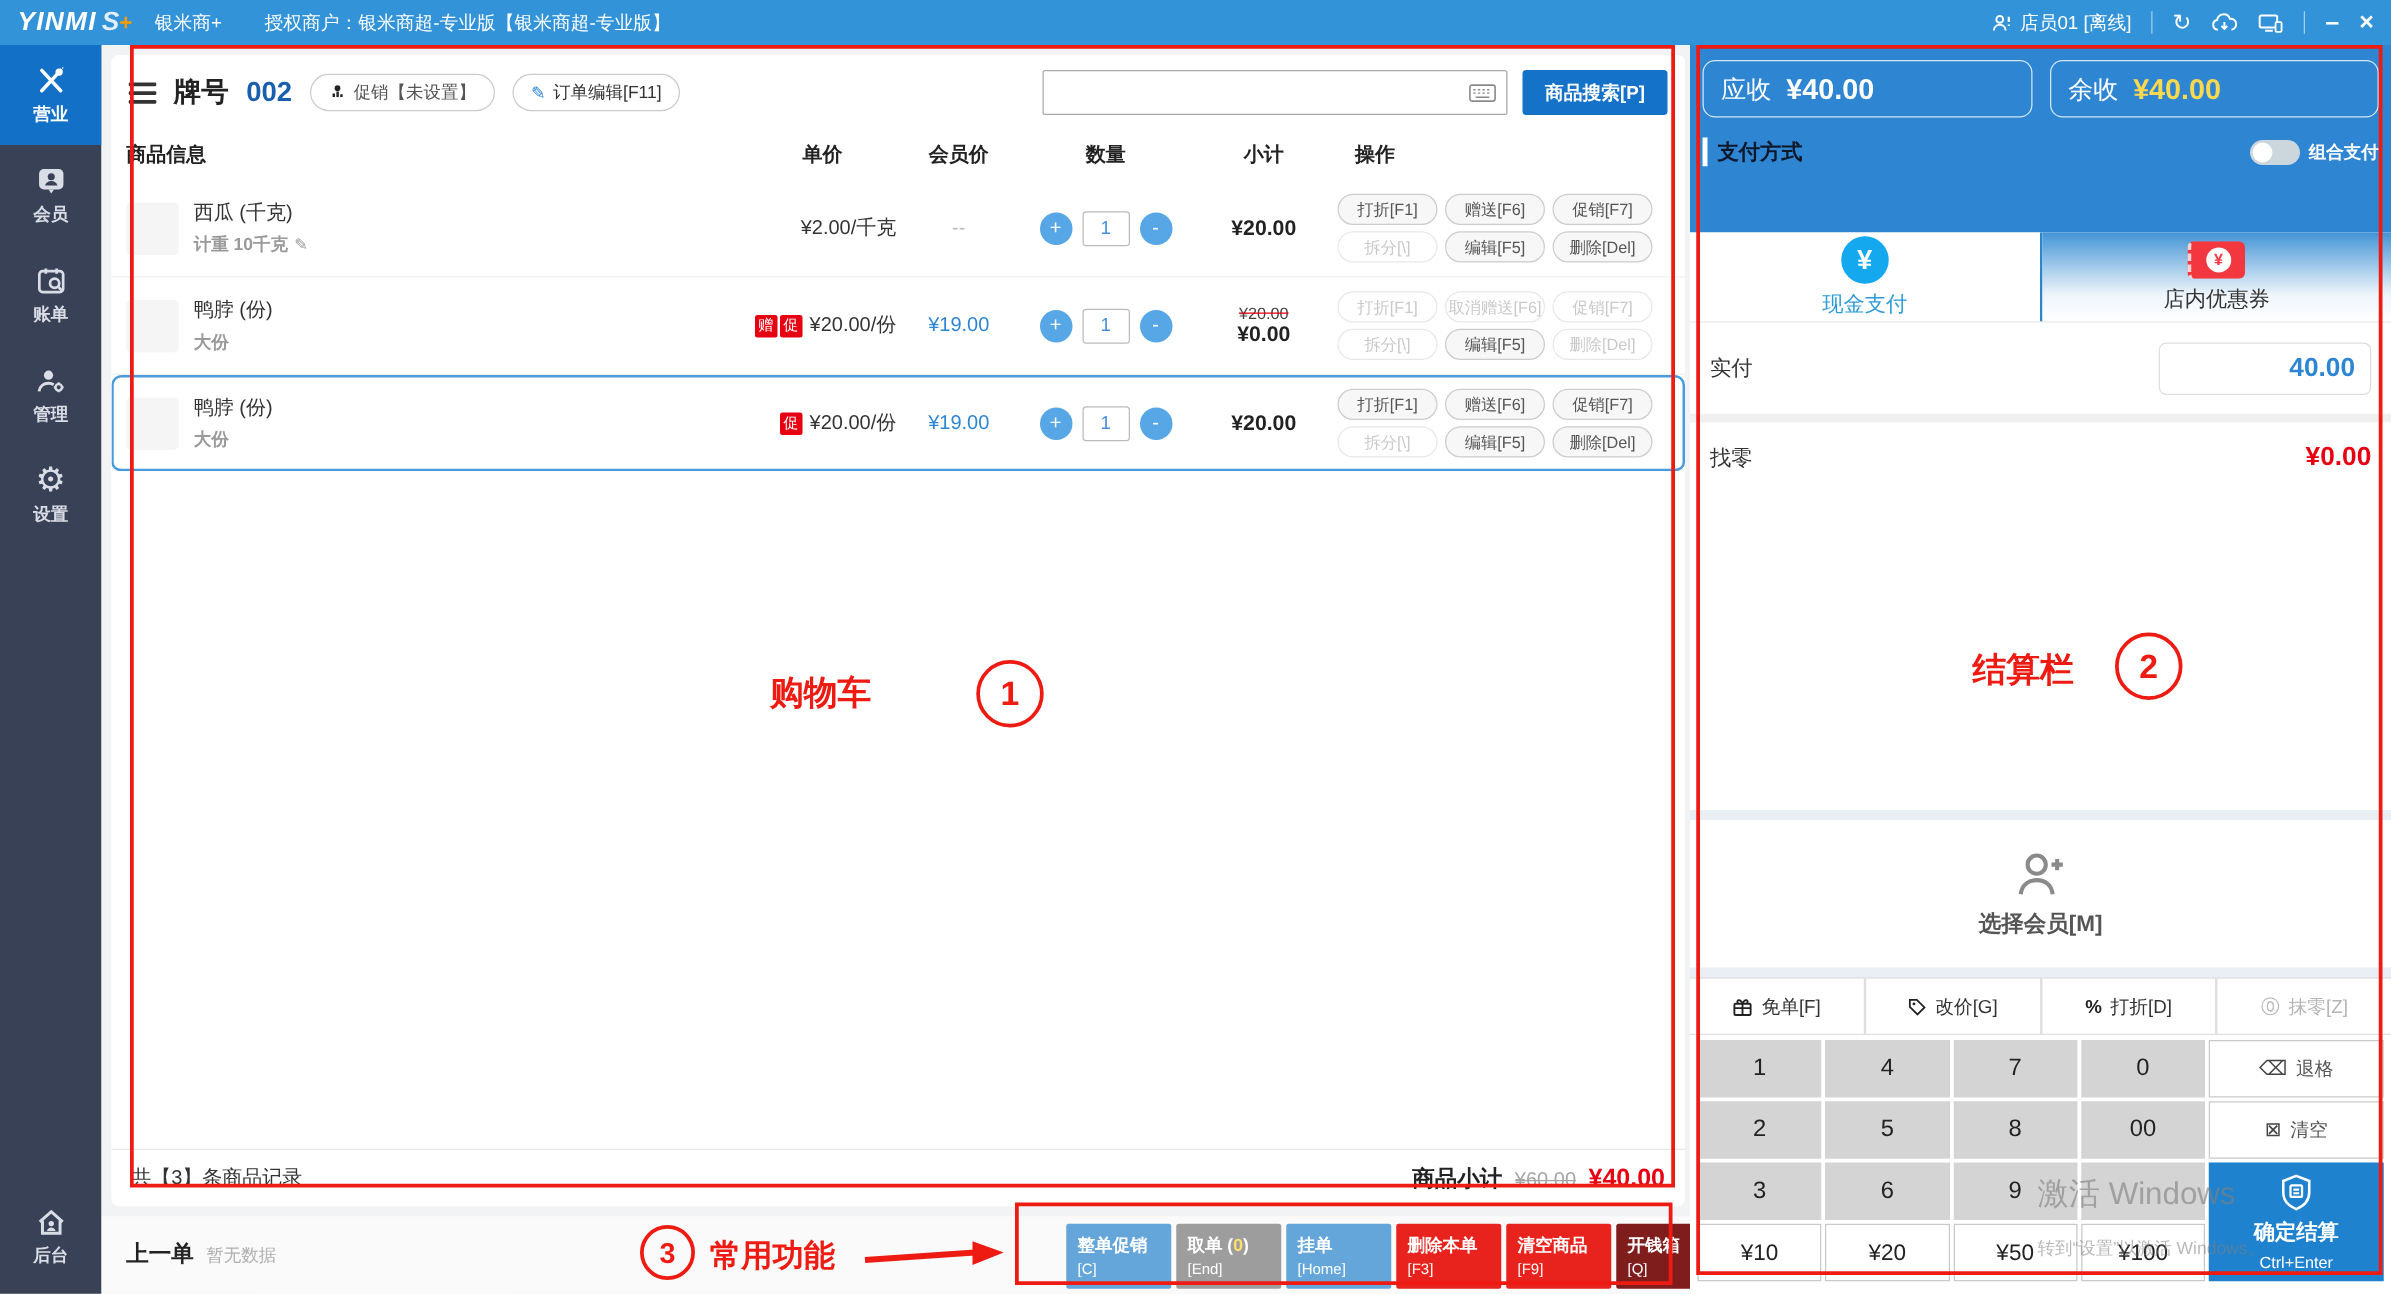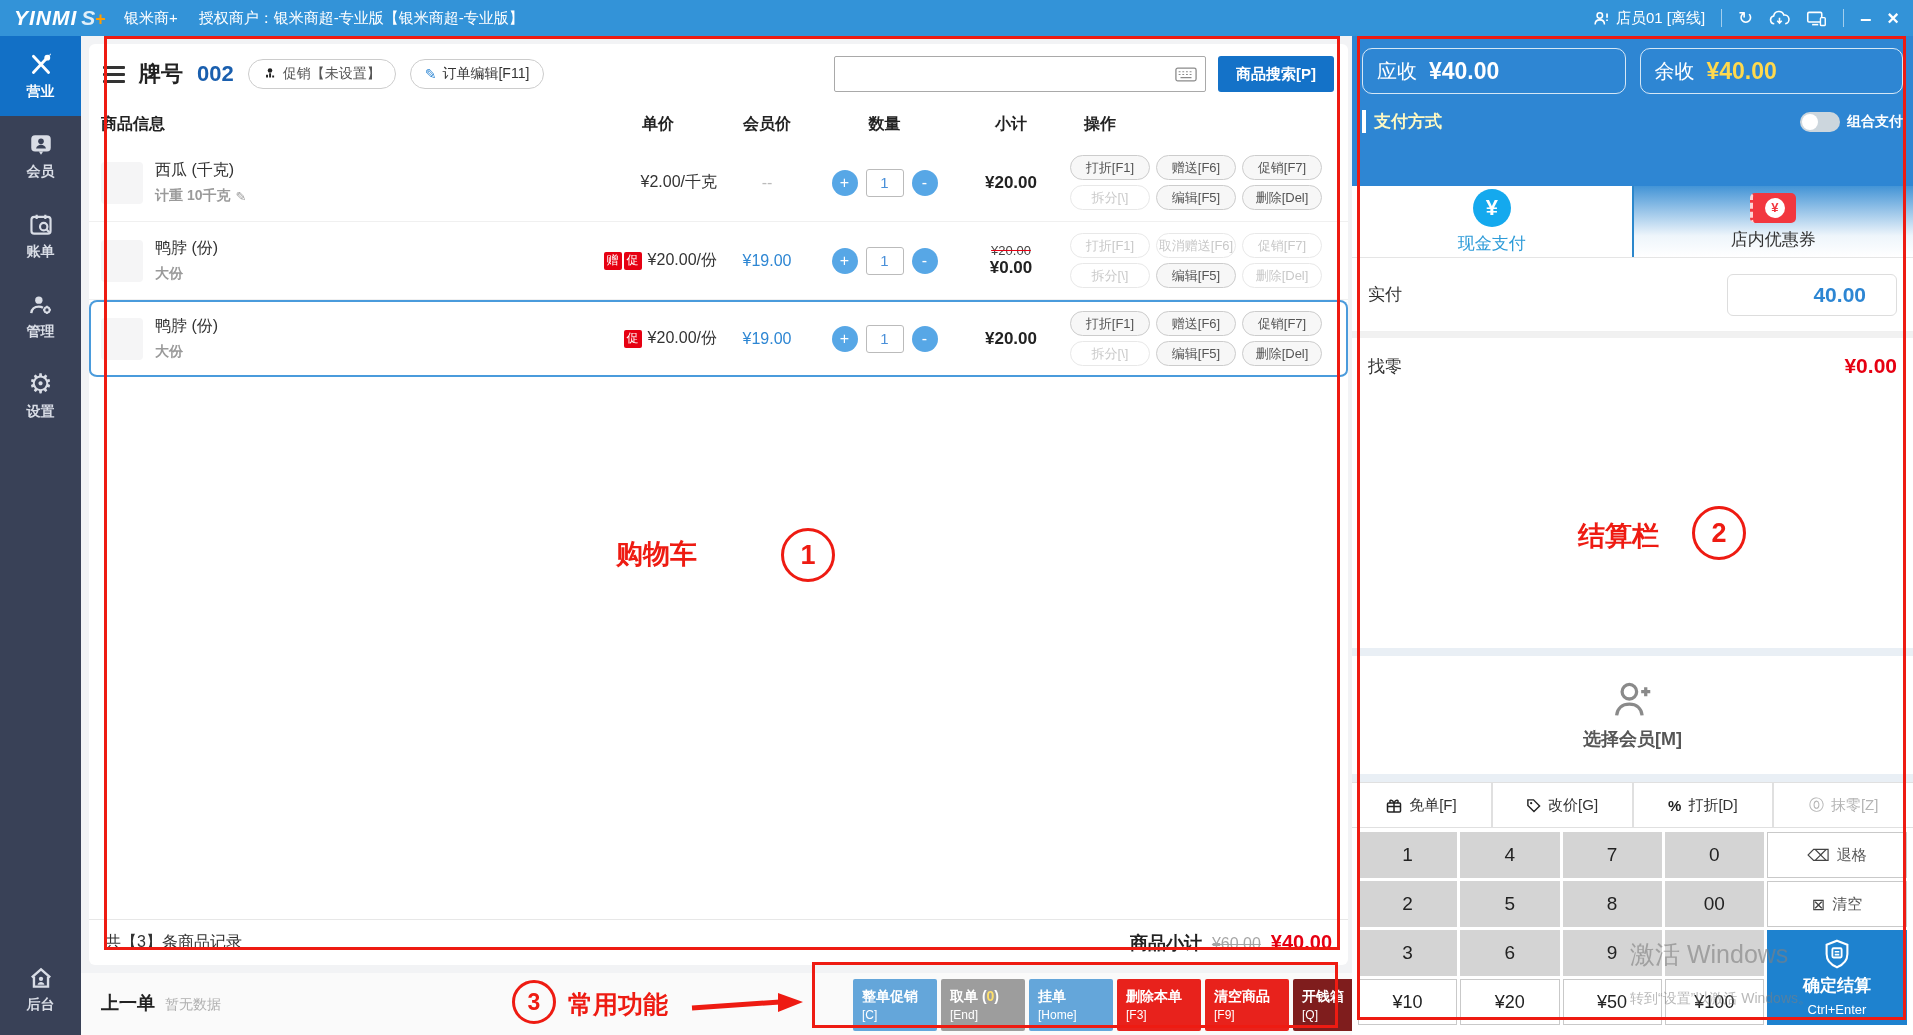--- a/index.html
+++ b/index.html
@@ -7,21 +7,21 @@
     font-family:"Liberation Sans","DejaVu Sans",sans-serif; background:#f2f3f5; }
   svg { display:block; }
 
   
   #topbar { position:absolute; left:0; top:0; width:1913px; height:36px; background:#3393d8;
     display:flex; align-items:center; padding:0 14px; color:#fff; z-index:5; }
   .logo-main { font-size:21px; font-weight:bold; font-style:italic; letter-spacing:1px; }
   .logo-s { font-size:21px; font-weight:bold; font-style:italic; color:rgba(255,255,255,.85); margin-left:4px;}
   .logo-plus { font-size:18px; font-weight:bold; color:#ff9d00; }
   .tb-brand { font-size:15px; margin-left:18px; }
-  .tb-merchant { font-size:15px; margin-left:21px; }
+  .tb-merchant { font-size:15px; margin-left:34px; }
   .tb-right { margin-left:auto; display:flex; align-items:center; gap:16px; }
   .tb-user { display:flex; align-items:center; gap:6px; font-size:15px; }
   .tb-sep { width:1px; height:18px; background:rgba(255,255,255,.55); }
   .tb-ic { color:#fff; font-size:18px; line-height:1; cursor:pointer; }
   .tb-glyph { font-size:20px; font-weight:bold; cursor:pointer; line-height:1; }
 
   
   #sidebar { position:absolute; left:0; top:36px; width:81px; height:999px; background:#394157;
     display:flex; flex-direction:column; z-index:4; }
   .sb-item { height:80px; display:flex; flex-direction:column; align-items:center; justify-content:center;
@@ -109,21 +109,21 @@
   #panel { position:absolute; left:1352px; top:36px; width:561px; height:999px; background:#fff;
     display:flex; flex-direction:column; }
   .pn-blue { height:150px; background:#2e86d3; padding:12px 10px 0 10px; flex:0 0 auto; }
   .amt-row { display:flex; gap:14px; }
   .amt-box { flex:1; height:46px; border:1px solid rgba(255,255,255,.8); border-radius:10px;
     display:flex; align-items:center; padding:0 14px; gap:12px; color:#fff; }
   .amt-lbl { font-size:20px; }
   .amt-val { font-size:23px; font-weight:bold; }
   .amt-val.yellow { color:#ffd94d; }
   .method-row { margin-top:16px; display:flex; align-items:center; }
-  .method-lbl { font-size:17px; font-weight:bold; color:#fef9c3; border-left:4px solid #fff; padding-left:8px; }
+  .method-lbl { font-size:17px; font-weight:bold; color:#0f172a; border-left:4px solid #fff; padding-left:8px; }
   .combo { margin-left:auto; display:flex; align-items:center; gap:7px; }
   .toggle { width:40px; height:20px; border-radius:10px; background:#ccd6dd; position:relative; cursor:pointer; }
   .toggle .knob { position:absolute; left:2px; top:2px; width:16px; height:16px; border-radius:50%; background:#fff; }
   .combo-lbl { color:#fff; font-size:14px; font-weight:bold; }
 
   .pay-tabs { height:72px; display:flex; flex:0 0 auto; border-bottom:1px solid #e5e5e5; }
   .ptab { flex:1; display:flex; flex-direction:column; align-items:center; justify-content:center; gap:5px; cursor:pointer; }
   .ptab.active { background:#fff; border-right:2px solid #2b87cc; }
   .ptab.inactive { background:linear-gradient(#femmes, #fff); }
   .ptab.inactive { background:linear-gradient(#4394d6 0%, #eef5fb 70%, #fff 100%); }
@@ -133,21 +133,21 @@
   .cash-ic { width:38px; height:38px; border-radius:50%; background:#14a9ee; color:#fff; font-size:22px;
     font-weight:bold; display:flex; align-items:center; justify-content:center; }
   .coupon-ic { width:46px; height:30px; background:#f2373f; border-radius:5px; border-left:3px dashed #ffd2d4;
     display:flex; align-items:center; justify-content:center; }
   .coupon-ic .cc { width:20px; height:20px; border-radius:50%; background:#fff; color:#f2373f;
     font-size:13px; font-weight:bold; display:flex; align-items:center; justify-content:center; }
 
   .paid-row { height:74px; display:flex; align-items:center; padding:0 16px; border-bottom:1px solid #f0f0f0; flex:0 0 auto; }
   .paid-lbl { font-size:17px; color:#333; }
   .paid-input { margin-left:auto; width:170px; height:42px; border:1px solid #ddd; border-radius:6px;
-    text-align:right; padding:0 30px; font-size:21px; font-weight:bold; color:#2d86d3; }
+    text-align:right; padding:0 12px; font-size:21px; font-weight:bold; color:#2d86d3; }
   .gap-strip { height:6px; background:#f1f1f1; flex:0 0 auto; }
   .change-row { height:56px; display:flex; align-items:center; padding:0 16px; flex:0 0 auto; }
   .change-lbl { font-size:17px; color:#333; }
   .change-val { margin-left:auto; font-size:21px; font-weight:bold; color:#e60012; }
   .settled-row { height:30px; background:#f4f7fa; display:flex; align-items:center; padding:0 14px; flex:0 0 auto; }
   .settled-lbl { font-size:14px; font-weight:bold; color:#2d86d3; }
   .settle-rec { margin-left:auto; display:flex; align-items:center; gap:5px; font-size:14px; color:#333; cursor:pointer; }
   .pn-space { flex:1; }
   .sep-strip { height:8px; background:#e9eff5; flex:0 0 auto; }
   .member-sec { height:118px; display:flex; flex-direction:column; align-items:center; justify-content:center;

